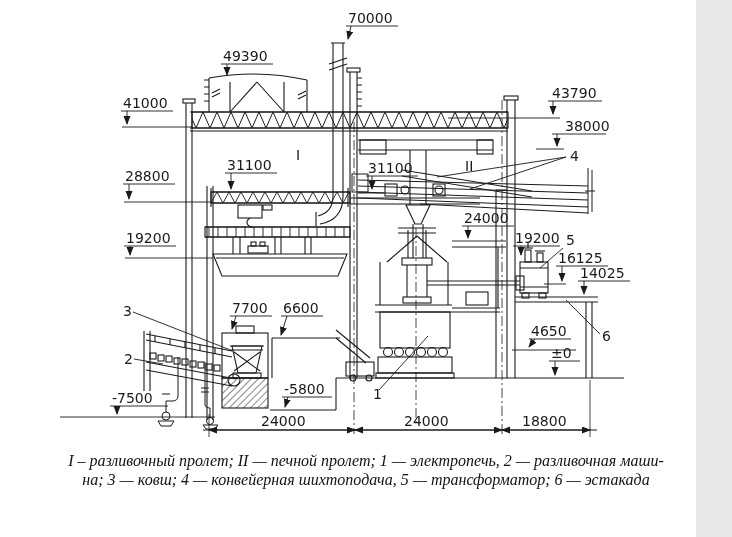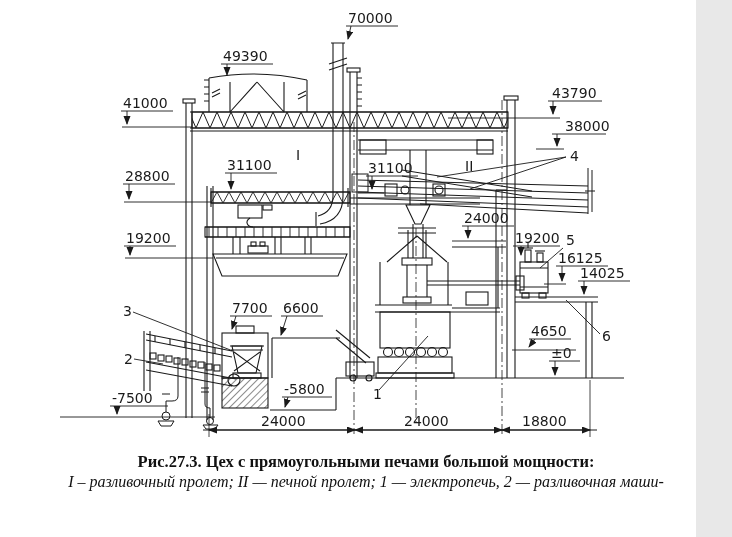--- a/index.html
+++ b/index.html
@@ -291,16 +291,16 @@
     </g>
 
     <g>
       <text class="t" x="261" y="426">24000</text>
       <text class="t" x="404" y="426">24000</text>
       <text class="t" x="522" y="426">18800</text>
     </g>
   </svg>
 
   <div class="caption">
-    <div class="cap-line1"><span>Рис.27.3.</span><span> Цех с прямоугольными печами большой  мощности:</span></div>
     <div class="cap-legend">I – разливочный пролет; II — печной пролет; 1 — электропечь, 2 — разливочная маши-</div>
+    <div class="cap-legend">на; 3 —  ковш; 4 — конвейерная шихтоподача, 5 — трансформатор; 6 — эстакада</div>
   </div>
 </div>
 
 </body></html>

